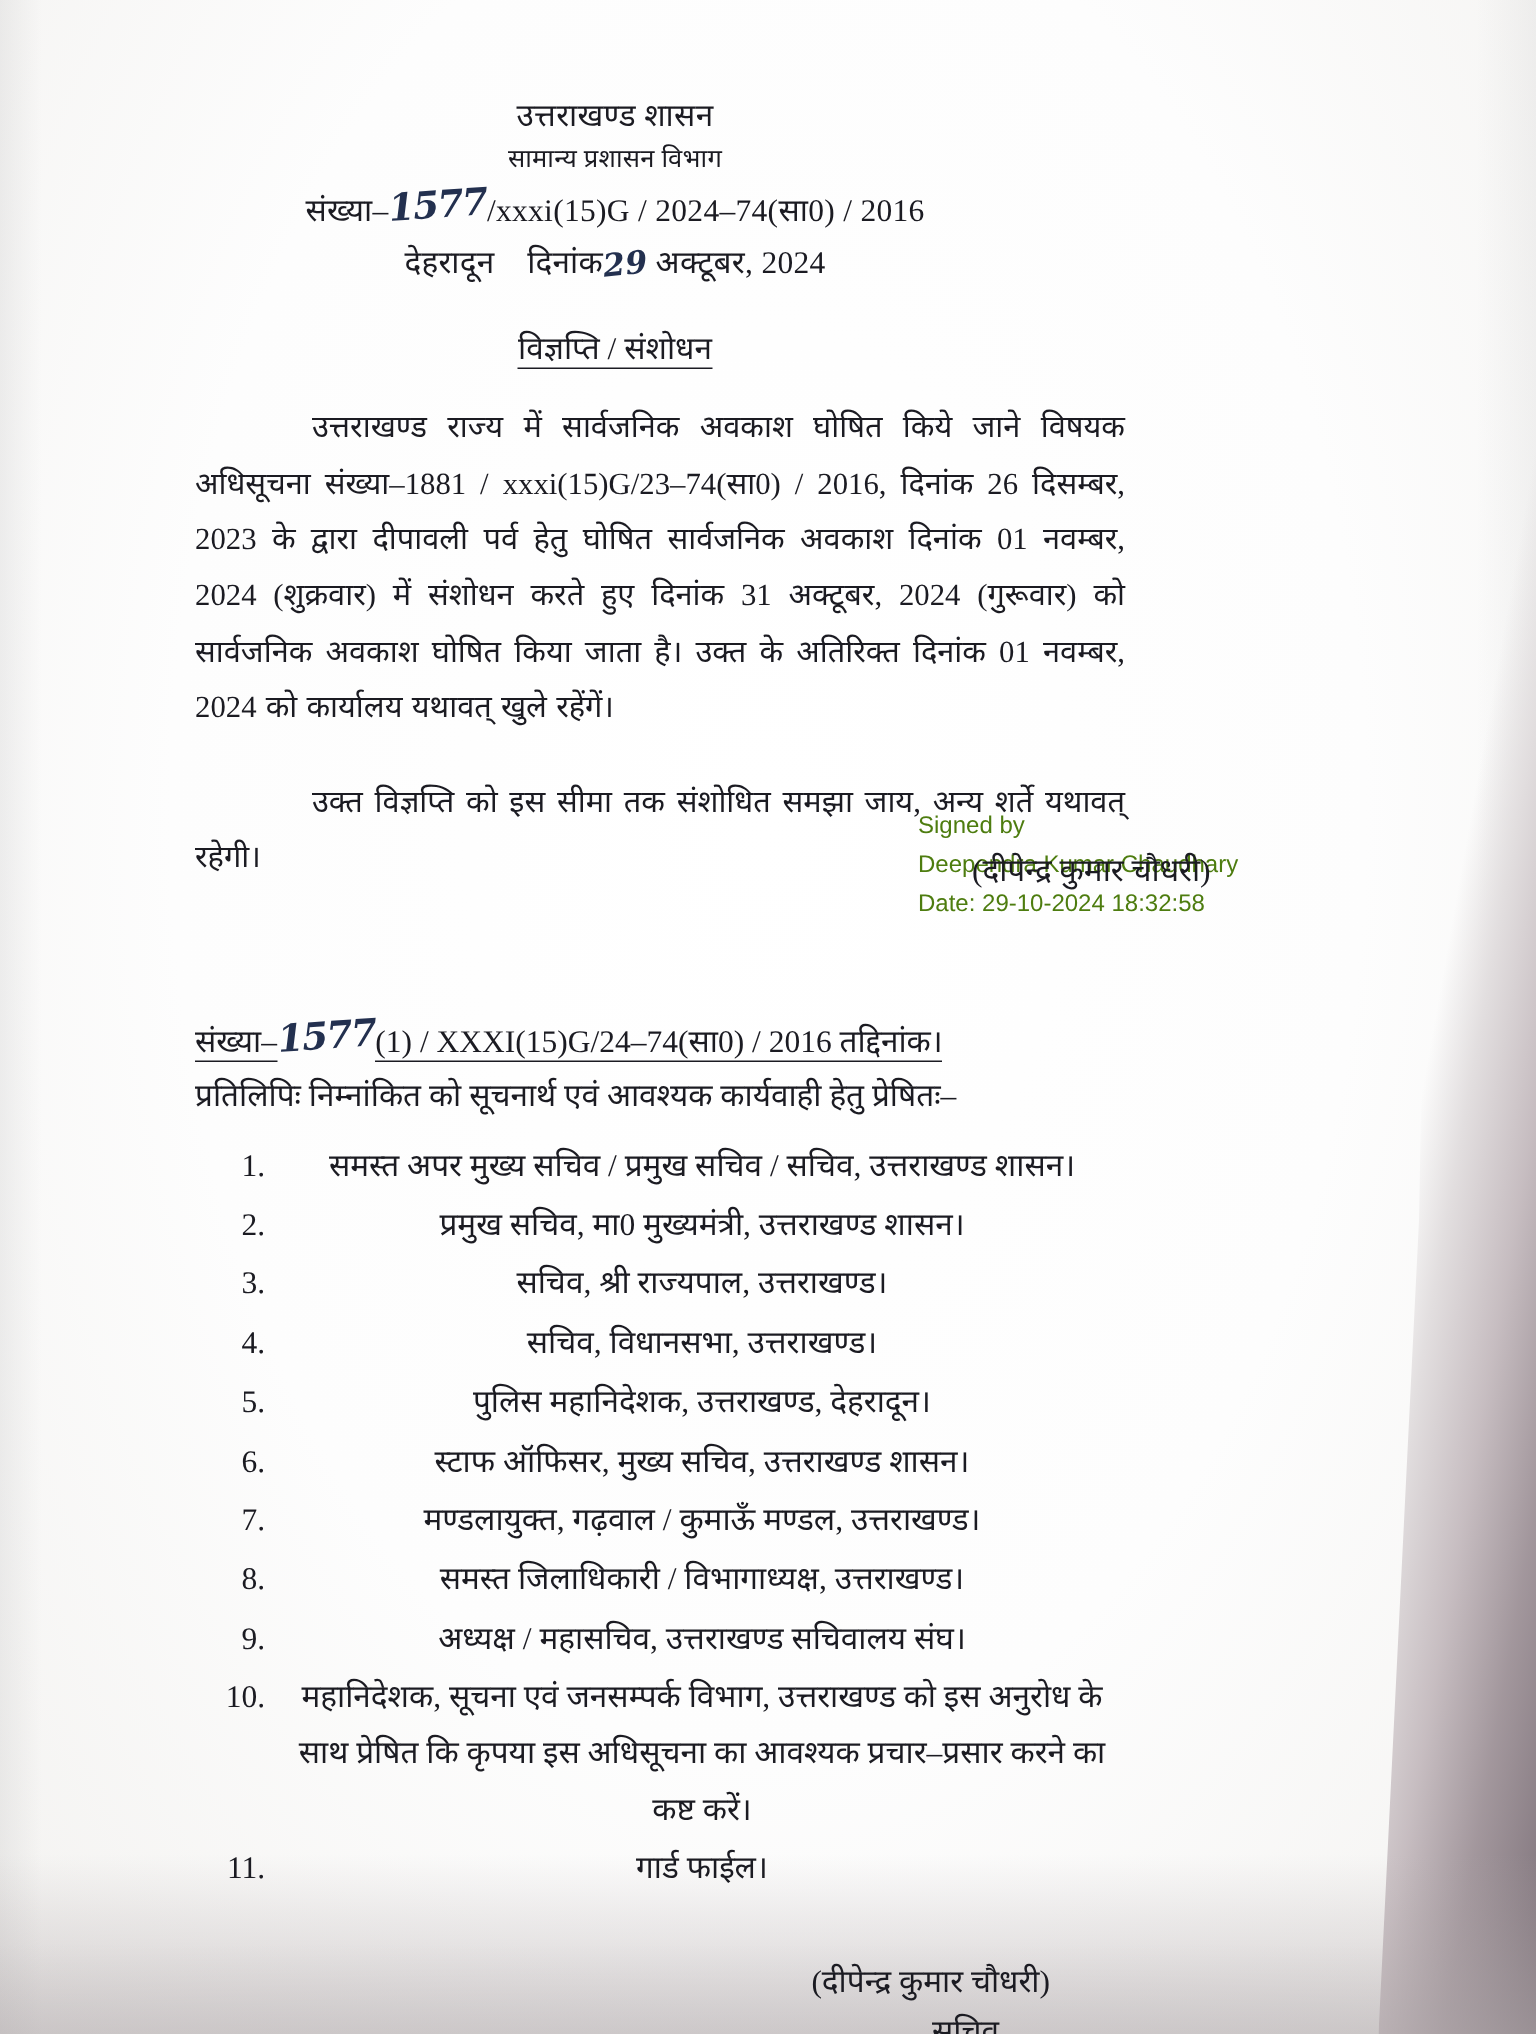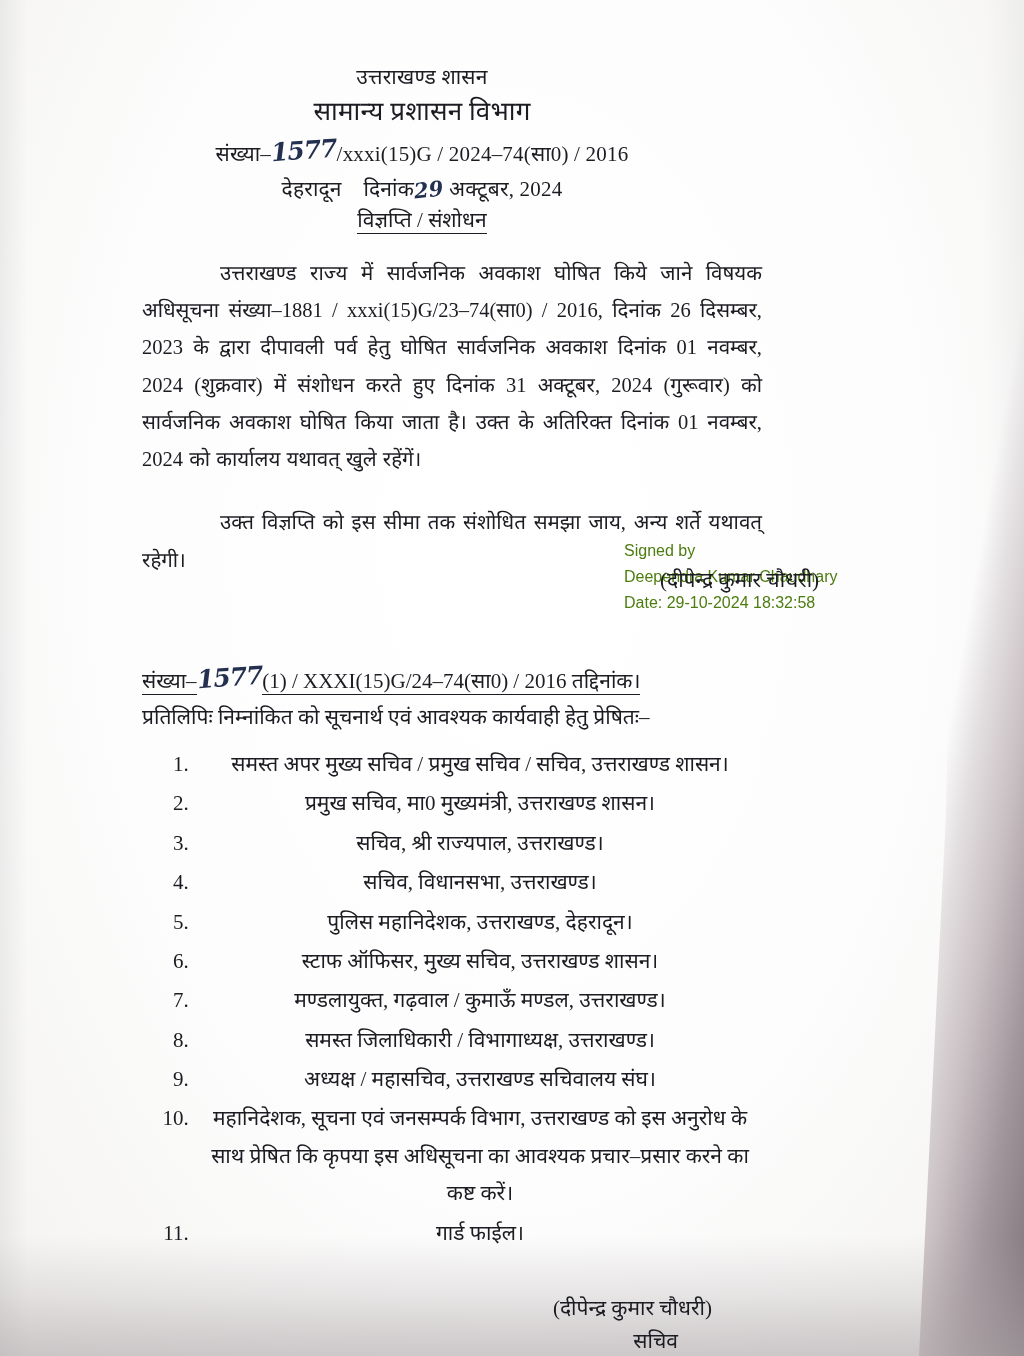--- a/index.html
+++ b/index.html
@@ -48,38 +48,38 @@
     position: absolute;
     left: 0;
     bottom: 0;
     width: 100%;
     height: 120px;
     background: linear-gradient(0deg, rgba(178,170,172,0.55) 0%, rgba(255,255,255,0) 100%);
   }
 
   .content {
     position: absolute;
-    left: 12px;
+    left: 0;
     top: 0;
     width: 820px;
     height: 1356px;
     padding: 0;
   }
 
   .center { text-align: center; }
 
   
   .hdr {
     margin-top: 62px;
     line-height: 1.48;
     font-size: 21px;
     letter-spacing: .2px;
   }
   .hdr .l1 { font-size: 21px; }
-  .hdr .l2 { font-size: 26px; }
+  .hdr .l2 { font-size: 17px; }
   .hdr .l3 { font-size: 21px; margin-top: 2px;}
   .hdr .l4 { font-size: 21px; margin-top: 2px;}
 
   .hw {
     font-family: "DejaVu Serif", serif;
     color: #23304f;
     font-style: italic;
     font-weight: 700;
     font-size: 25px;
     letter-spacing: -1px;
@@ -90,20 +90,21 @@
     font-family: "DejaVu Serif", serif;
     color: #23304f;
     font-style: italic;
     font-weight: 700;
     font-size: 21px;
     display: inline-block;
     transform: translateY(1px) rotate(-6deg);
   }
 
   .subject {
+    margin-top: 26px;
     font-size: 21px;
     text-align: center;
   }
   .subject span {
     border-bottom: 1.6px solid #1b1b22;
     padding-bottom: 1px;
   }
 
   .para {
     margin: 22px 70px 0 130px;

